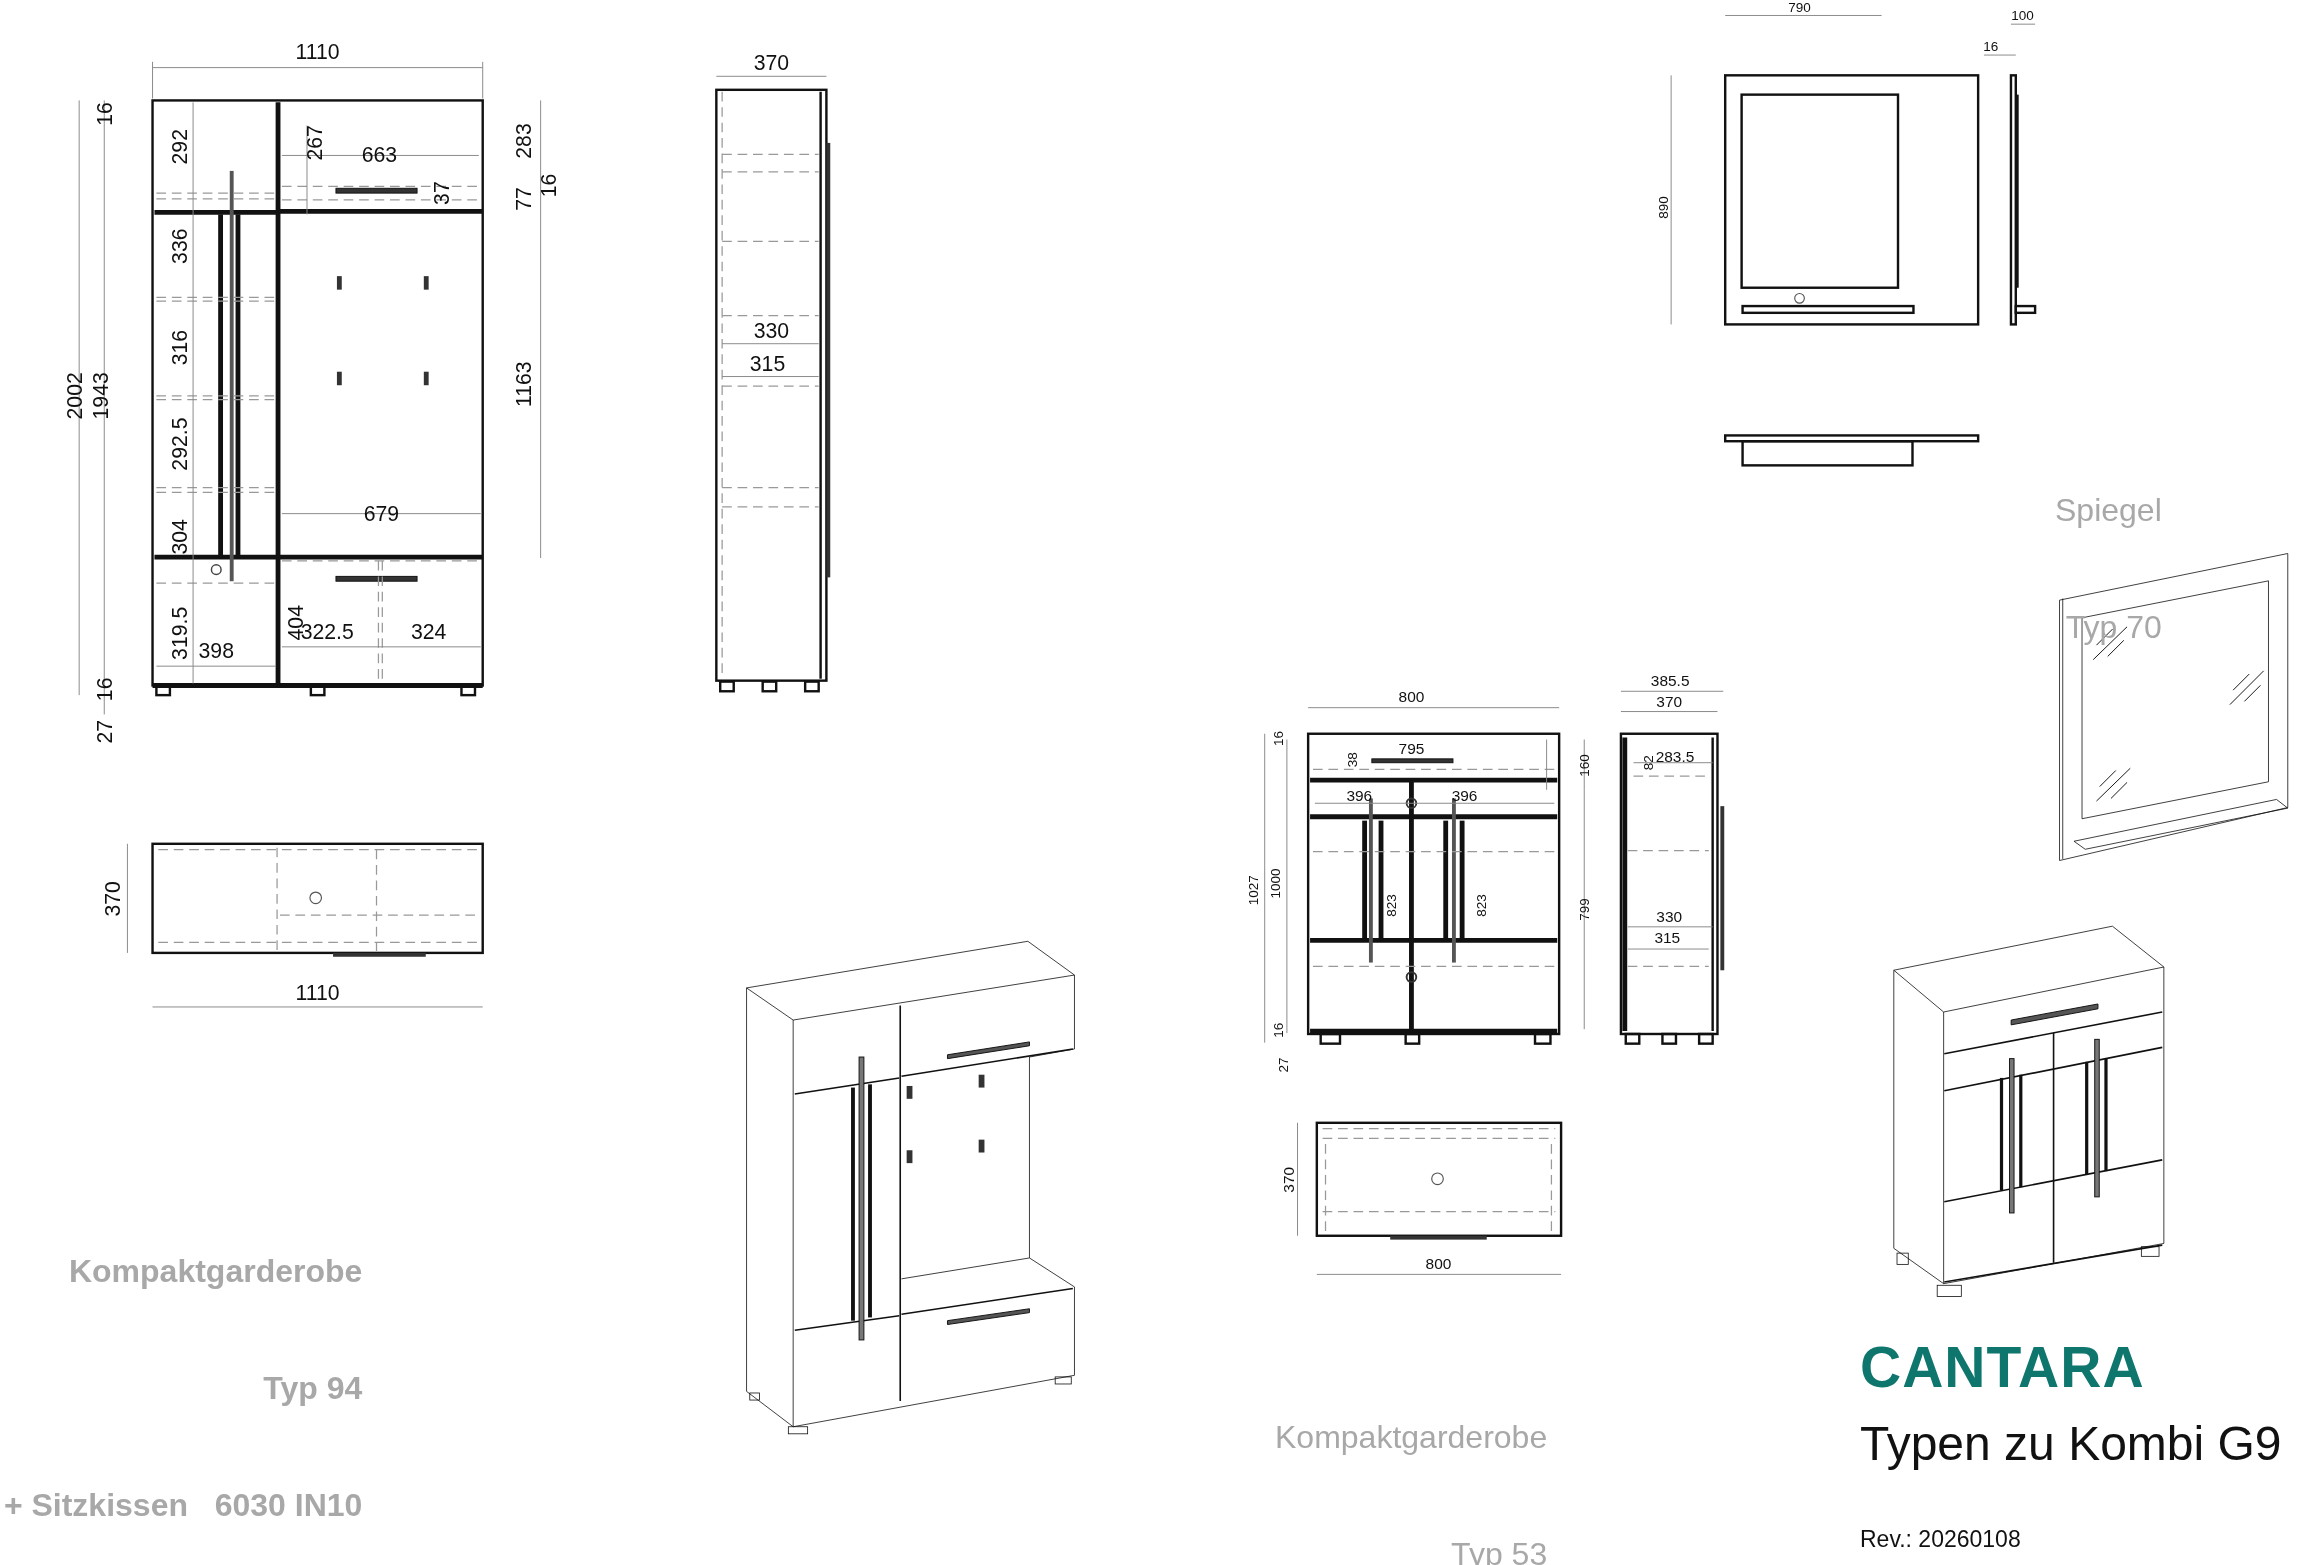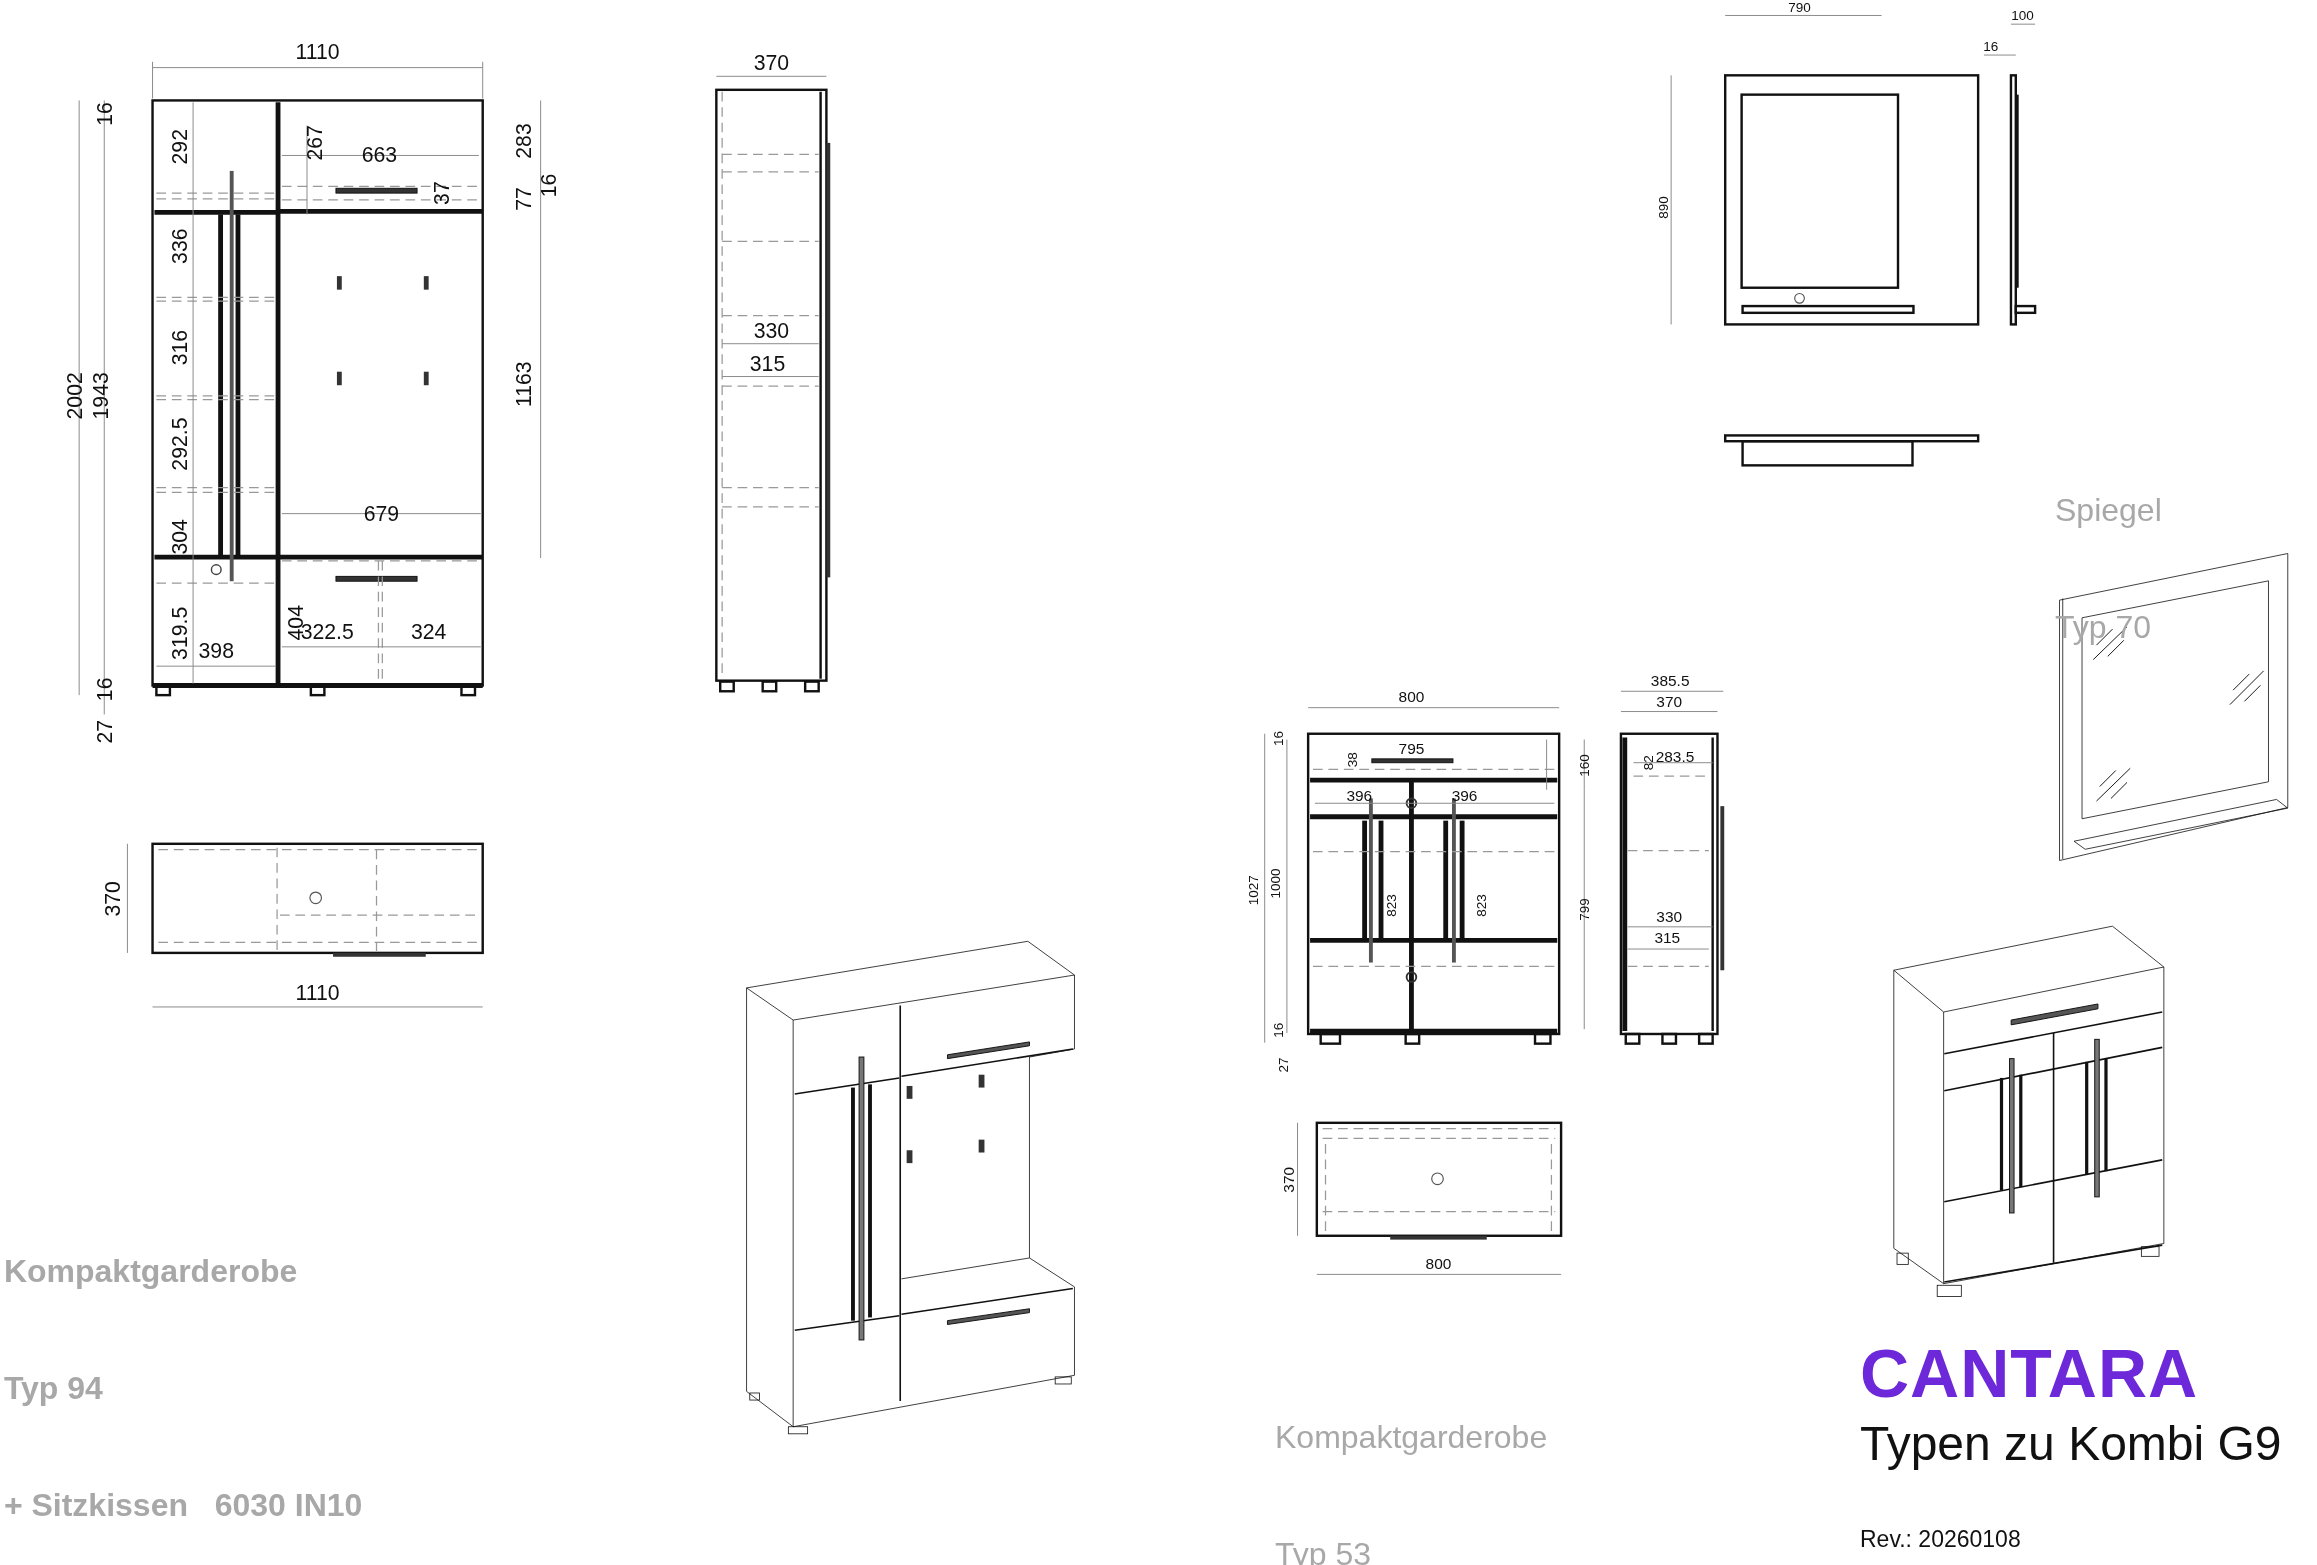--- a/index.html
+++ b/index.html
@@ -2,22 +2,22 @@
 <html><head>
 <meta charset="utf-8">
 <style>
   html, body { margin:0; padding:0; background:#ffffff; }
   body { width:2317px; height:1565px; position:relative; overflow:hidden;
          font-family:"Liberation Sans", sans-serif; color:#111; }
   svg#sheet { position:absolute; left:0; top:0; }
   .dim { font-family:"Liberation Sans", sans-serif; font-size:22px; fill:#111; }
   .dim-sm { font-family:"Liberation Sans", sans-serif; font-size:14px; fill:#111; }
   .dim-md { font-family:"Liberation Sans", sans-serif; font-size:16px; fill:#111; }
-  .lbl-grey { position:absolute; color:#a8a8a8; font-size:32px; line-height:39px; white-space:pre; }
-  .title { position:absolute; left:1860px; top:1334px; font-weight:bold; font-size:68px; letter-spacing:1px; color:#6d28d9; }
+  .lbl-grey { position:absolute; color:#a8a8a8; font-size:32px; line-height:39px; white-space:pre;text-align:right; }
+  .title { position:absolute; left:1860px; top:1334px; font-weight:bold; font-size:57px; letter-spacing:1px; color:#0f766e; }
   .subtitle { position:absolute; left:1860px; top:1408px; font-size:48px; color:#111;margin-top:8px; }
   .rev { position:absolute; left:1860px; top:1526px; font-size:23px; color:#111; }
   .thin { stroke:#888; stroke-width:1; fill:none; }
   .body { stroke:#111; stroke-width:2.5; fill:none; }
   .heavy { stroke:#111; stroke-width:5; fill:none; }
   .dash { stroke:#999; stroke-width:1.3; stroke-dasharray:10 6; fill:none; }
   .handle { fill:#333; stroke:#111; stroke-width:1; }
   .hook { fill:#333; }
 </style>
 </head>

